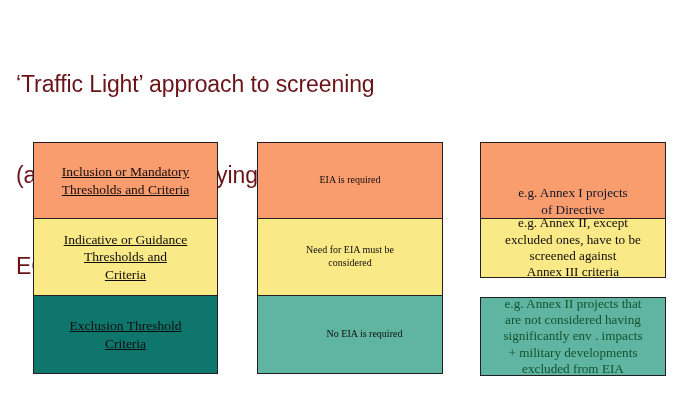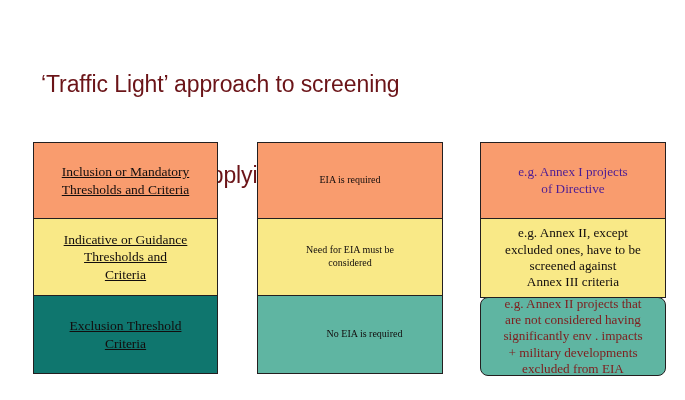--- a/index.html
+++ b/index.html
@@ -24,21 +24,20 @@
     font-family: "Liberation Sans", "DejaVu Sans", sans-serif;
     color: #6b1418;
     font-size: 23px;
     line-height: 1.32;
     font-weight: 400;
     letter-spacing: -0.1px;
     white-space: pre;
   }
   #title-block .title-line {
     display: block;
-    margin-left: 25px;
   }
 
   
   #diagram {
     position: absolute;
     left: 0;
     top: 0;
     width: 685px;
     height: 400px;
   }
@@ -66,21 +65,21 @@
   .col-1 { left: 33px;  width: 185px; }
   .col-2 { left: 257px; width: 186px; }
   .col-3 { left: 480px; width: 186px; }
 
   
   .row-red    { top: 142px; height: 77px; }
   .row-amber  { top: 218px; height: 78px; }
   .row-green  { top: 295px; height: 79px; }
 
   .col-3.row-red   { top: 142px; height: 77px; }
-  .col-3.row-amber { top: 218px; height: 80px; }
+  .col-3.row-amber { top: 218px; height: 60px; }
   .col-3.row-green { top: 297px; height: 79px; }
 
   
   .col-1 .cell-text { font-size: 13.5px; line-height: 1.28; text-decoration: underline; }
   .col-2 .cell-text { font-size: 10px; line-height: 1.28; }
   .col-3 .cell-text { font-size: 13.2px; line-height: 1.24; }
 </style>
 </head>
 <body style="background: rgb(255, 255, 255);">
 
@@ -110,31 +109,31 @@
     <span class="cell-text">EIA is required</span>
   </div>
   <div class="cell col-2 row-amber" style="background: rgb(249, 233, 135); border-color: rgb(35, 31, 32); color: rgb(18, 13, 13); text-align: center;">
     <span class="cell-text">Need for EIA  must be
 considered</span>
   </div>
   <div class="cell col-2 row-green" style="background: rgb(95, 181, 162); border-color: rgb(35, 31, 32); color: rgb(18, 13, 13); padding-left: 29px;">
     <span class="cell-text">No EIA  is required</span>
   </div>
 
-  <div class="cell col-3 row-red" style="background: rgb(249, 156, 110); border-color: rgb(35, 31, 32); color: #4c1d95;">
+  <div class="cell col-3 row-red" style="background: rgb(249, 156, 110); border-color: rgb(35, 31, 32); color: #0f172a; align-items: flex-end;">
     <span class="cell-text">e.g.  Annex I projects
 of Directive</span>
   </div>
   <div class="cell col-3 row-amber" style="background: rgb(249, 233, 135); border-color: rgb(35, 31, 32); color: rgb(18, 13, 13);">
     <span class="cell-text">e.g.  Annex II, except
 excluded ones, have to be
 screened against
 Annex III criteria</span>
   </div>
-  <div class="cell col-3 row-green" style="background: rgb(95, 181, 162); border-color: rgb(35, 31, 32); color: #7f1d1d; border-radius: 8px;">
+  <div class="cell col-3 row-green" style="background: rgb(95, 181, 162); border-color: rgb(35, 31, 32); color: #14532d;">
     <span class="cell-text">e.g.  Annex II projects that
 are not considered having
 significantly env   . impacts
 + military developments
 excluded from EIA</span>
   </div>
 
 </div>
 
 </body></html>

